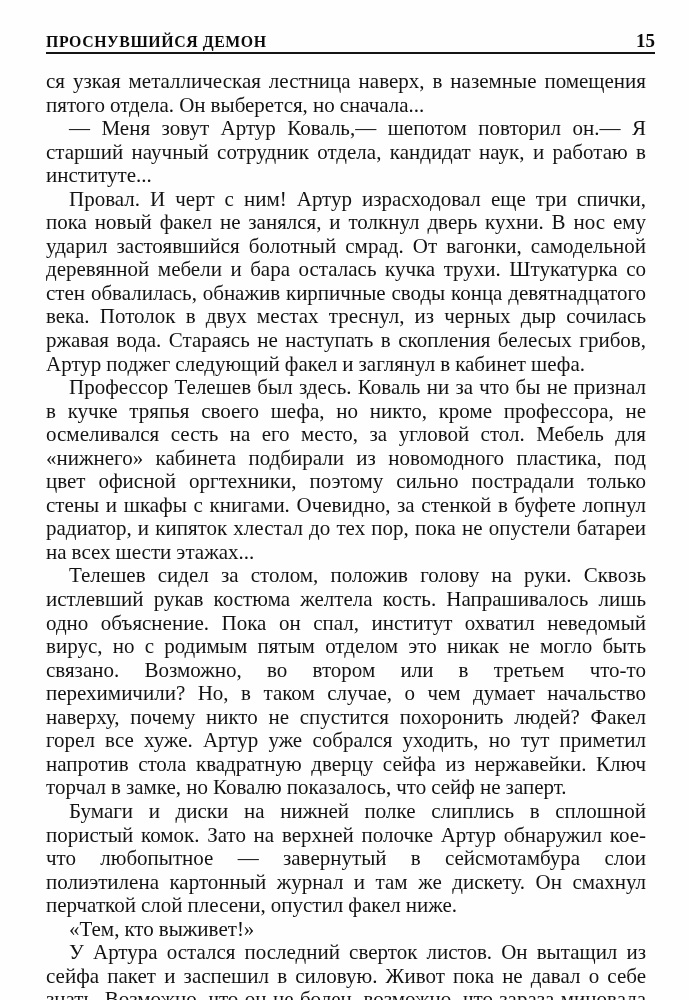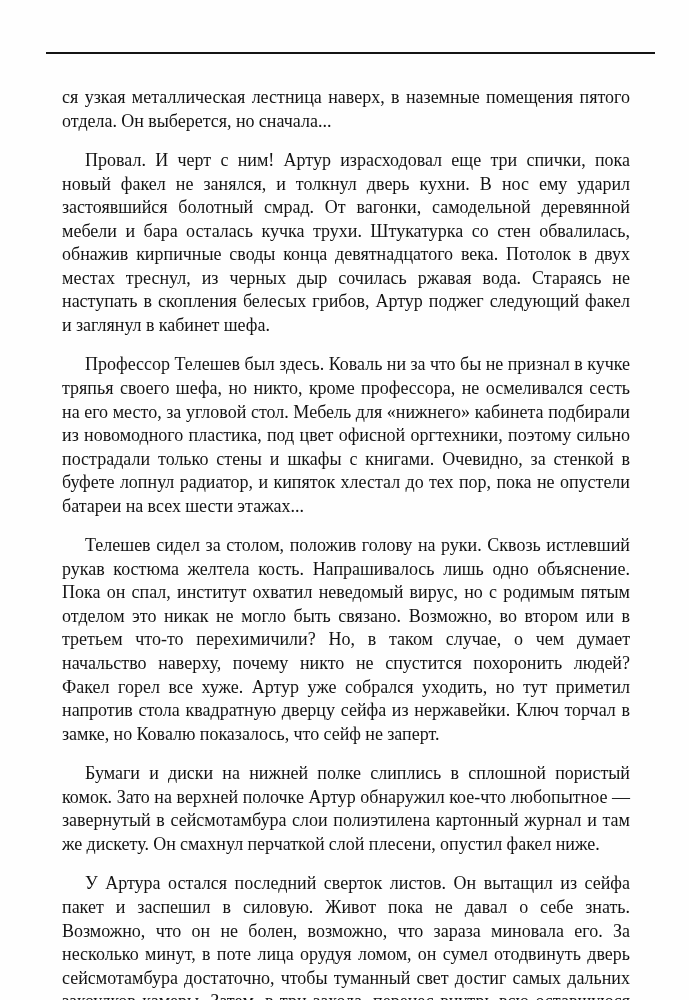--- a/index.html
+++ b/index.html
@@ -65,22 +65,22 @@
   }
 
   
   .text-block {
     position: absolute;
     left: 46px;
     top: 70px;
     width: 600px;
   }
   .para {
-    margin: 16px;
-    font-size: 18px;
+    margin: 0;
+    font-size: 21px;
     line-height: 23.55px;
     text-align: justify;
     text-justify: inter-word;
     text-indent: 23px;
     hyphens: manual;
     word-spacing: -0.2px;
     color: #131313;
   }
   .para.cont {
     text-indent: 0;
@@ -89,24 +89,30 @@
     content: "";
     display: inline-block;
     width: 100%;
   }
 </style>
 </head>
 <body>
 
 <div class="page">
 
+  <div class="running-head">
+    <span class="running-head-title">ПРОСНУВШИЙСЯ ДЕМОН</span>
+    <span class="running-head-folio">15</span>
+  </div>
   <div class="head-rule"></div>
 
   <div class="text-block">
     <p class="para cont">ся узкая металлическая лестница наверх, в наземные помещения пятого отдела. Он выберется, но сначала...</p>
+    <p class="para">— Меня зовут Артур Коваль,— шепотом повторил он.— Я старший научный сотрудник отдела, кандидат наук, и работаю в институте...</p>
     <p class="para">Провал. И черт с ним! Артур израсходовал еще три спички, пока новый факел не занялся, и толкнул дверь кухни. В нос ему ударил застоявшийся болотный смрад. От вагонки, самодельной деревянной мебели и бара осталась кучка трухи. Штукатурка со стен обвалилась, обнажив кирпичные своды конца девятнадцатого века. Потолок в двух местах треснул, из черных дыр сочилась ржавая вода. Стараясь не наступать в скопления белесых грибов, Артур поджег следующий факел и заглянул в кабинет шефа.</p>
     <p class="para">Профессор Телешев был здесь. Коваль ни за что бы не признал в кучке тряпья своего шефа, но никто, кроме профессора, не осмеливался сесть на его место, за угловой стол. Мебель для «нижнего» кабинета подбирали из новомодного пластика, под цвет офисной оргтехники, поэтому сильно пострадали только стены и шкафы с книгами. Очевидно, за стенкой в буфете лопнул радиатор, и кипяток хлестал до тех пор, пока не опустели батареи на всех шести этажах...</p>
     <p class="para">Телешев сидел за столом, положив голову на руки. Сквозь истлевший рукав костюма желтела кость. Напрашивалось лишь одно объяснение. Пока он спал, институт охватил неведомый вирус, но с родимым пятым отделом это никак не могло быть связано. Возможно, во втором или в третьем что-то перехимичили? Но, в таком случае, о чем думает начальство наверху, почему никто не спустится похоронить людей? Факел горел все хуже. Артур уже собрался уходить, но тут приметил напротив стола квадратную дверцу сейфа из нержавейки. Ключ торчал в замке, но Ковалю показалось, что сейф не заперт.</p>
     <p class="para">Бумаги и диски на нижней полке слиплись в сплошной пористый комок. Зато на верхней полочке Артур обнаружил кое-что любопытное — завернутый в сейсмотамбура слои полиэтилена картонный журнал и там же дискету. Он смахнул перчаткой слой плесени, опустил факел ниже.</p>
+    <p class="para">«Тем, кто выживет!»</p>
     <p class="para last-full">У Артура остался последний сверток листов. Он вытащил из сейфа пакет и заспешил в силовую. Живот пока не давал о себе знать. Возможно, что он не болен, возможно, что зараза миновала его. За несколько минут, в поте лица орудуя ломом, он сумел отодвинуть дверь сейсмотамбура достаточно, чтобы туманный свет достиг самых дальних закоулков камеры. Затем, в три захода, перенес внутрь всю оставшуюся сухую макулатуру, разделил ее на несколько частей и поджег. Как он и догадывался, помимо капсулы номер один вдоль задней стенки, опутанные проводами, стояли еще две пустые титановые «усыпальницы» с</p>
   </div>
 
 </div>
 
 </body></html>

